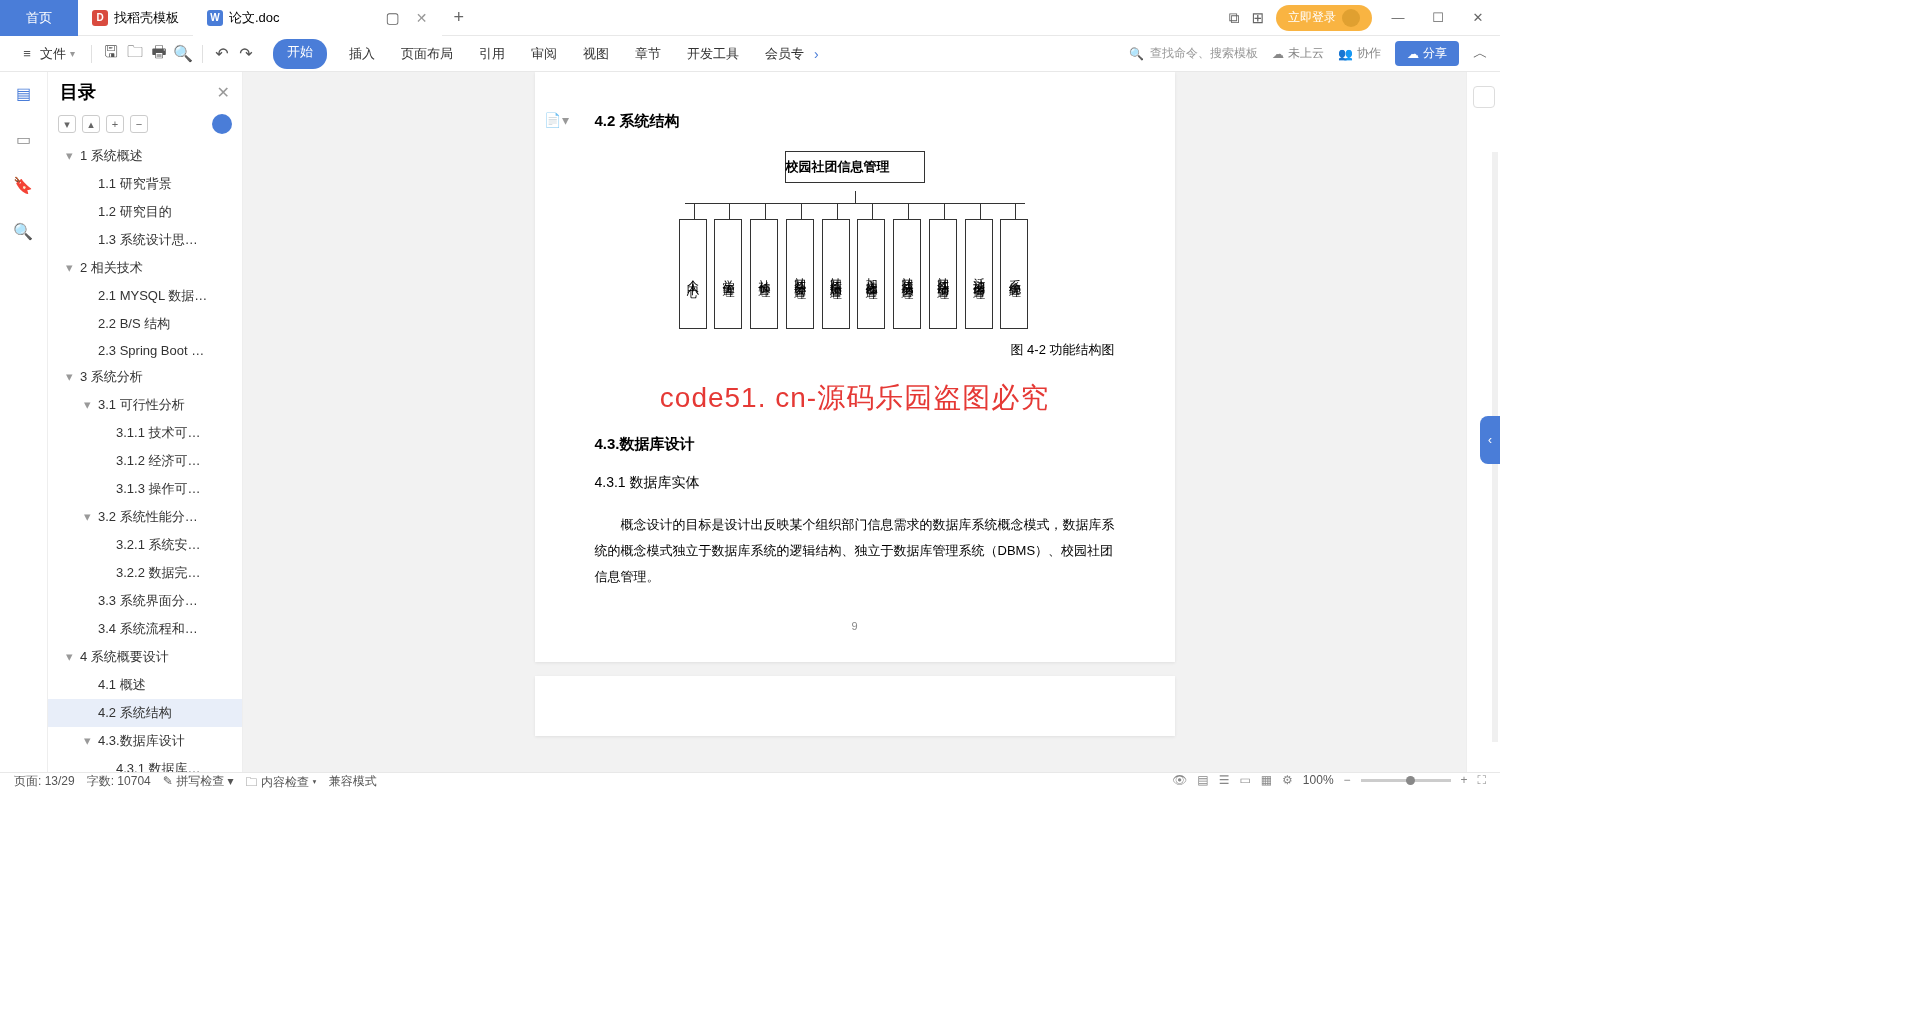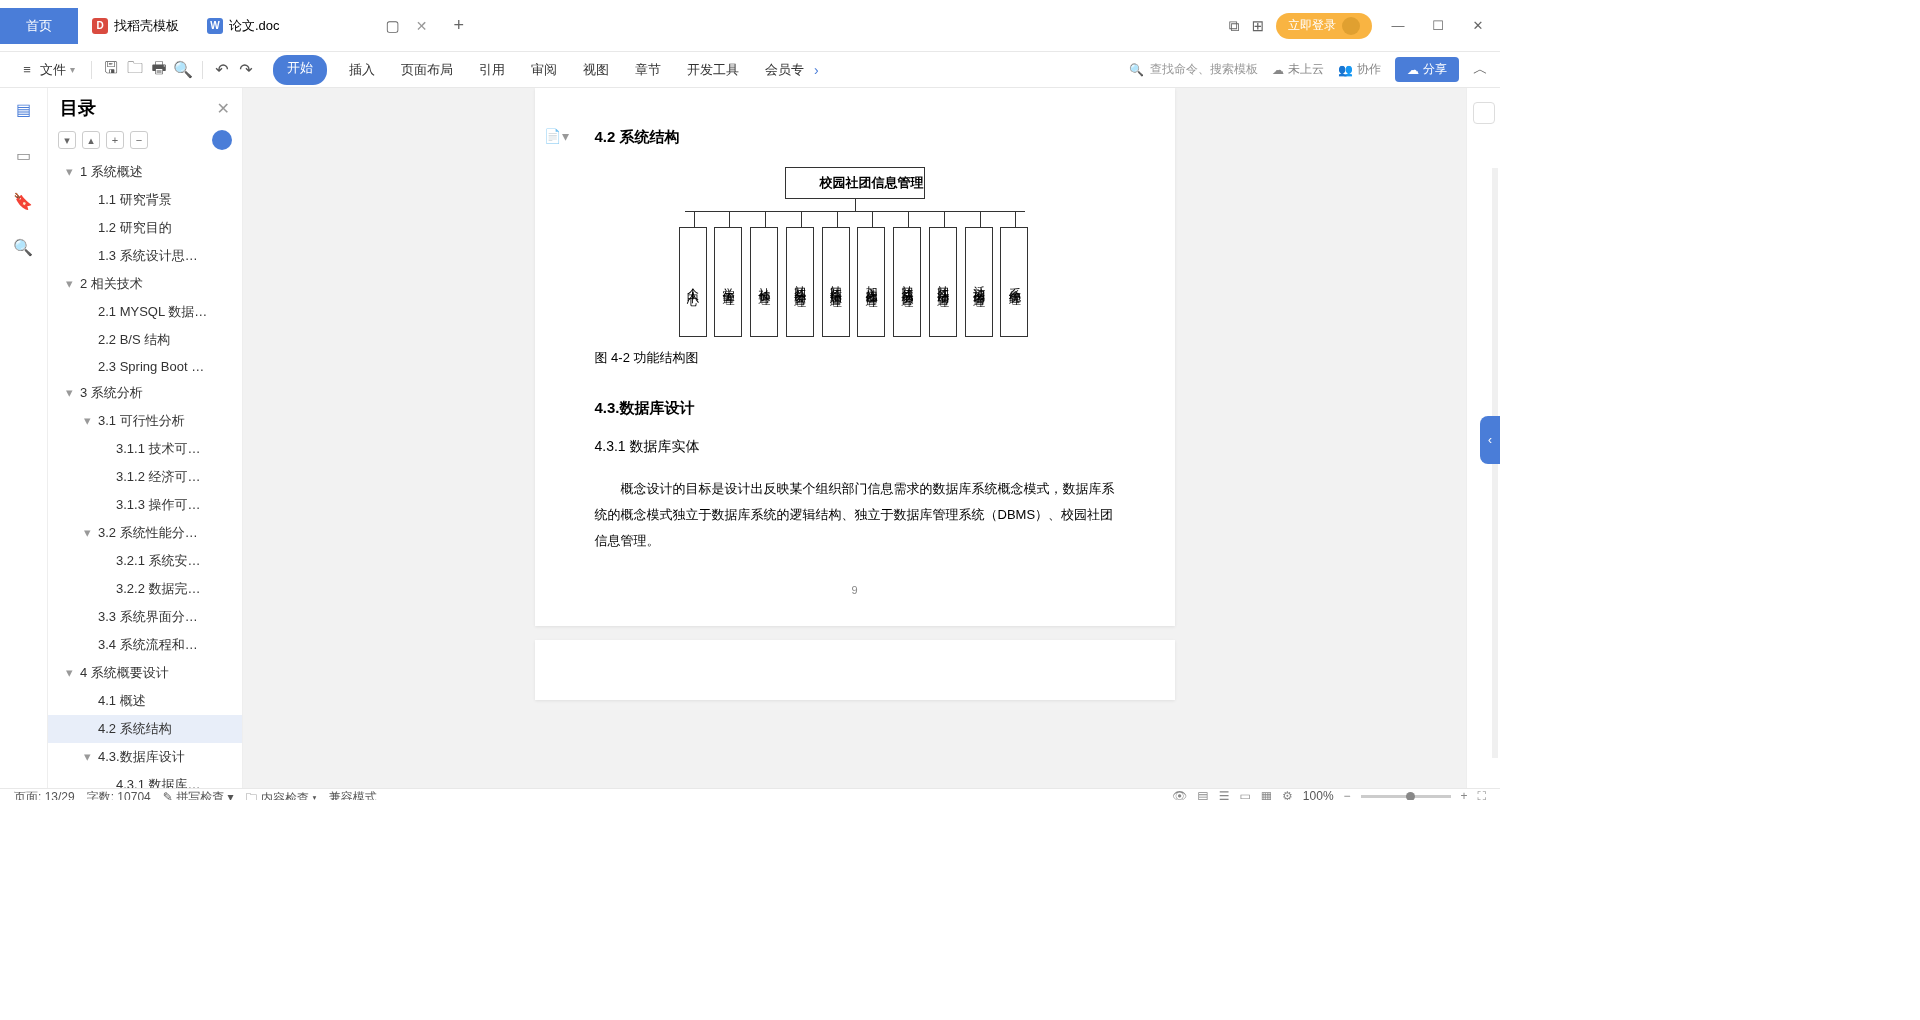--- a/index.html
+++ b/index.html
@@ -2,21 +2,21 @@
 <html><head>
 <meta charset="utf-8">
 <style>
 * { margin: 0; padding: 0; box-sizing: border-box; font-family: "Microsoft YaHei", Arial, sans-serif; }
 body { background: #fff; overflow: hidden; width: 1500px; height: 800px; position: relative; }
 
 
 .watermark { position: absolute; color: #e5e5e5; font-size: 24px; pointer-events: none; z-index: 1; font-weight: 300; }
 
 
-.titlebar { height: 52px; display: flex; align-items: center; background: #fff; border-bottom: 1px solid #e8e8e8; position: relative; z-index: 10; }
+.titlebar { height: 36px; display: flex; align-items: center; background: #fff; border-bottom: 1px solid #e8e8e8; position: relative; z-index: 10; }
 .tab { height: 36px; display: flex; align-items: center; padding: 0 14px; font-size: 13px; gap: 6px; cursor: pointer; }
 .tab-home { background: #4a7dd8; color: #fff; padding: 0 26px; }
 .tab-active { background: #fff; }
 .tab-icon-red { width: 16px; height: 16px; background: #d94b3f; border-radius: 3px; display: flex; align-items: center; justify-content: center; color: #fff; font-size: 10px; font-weight: bold; }
 .tab-icon-blue { width: 16px; height: 16px; background: #4a7dd8; border-radius: 3px; display: flex; align-items: center; justify-content: center; color: #fff; font-size: 10px; font-weight: bold; }
 .tab-close { color: #999; margin-left: 10px; font-size: 14px; }
 .tab-add { padding: 0 12px; color: #666; font-size: 18px; }
 .titlebar-right { margin-left: auto; display: flex; align-items: center; gap: 12px; padding-right: 8px; }
 .login-btn { background: #f9b442; color: #fff; padding: 4px 12px; border-radius: 14px; font-size: 12px; display: flex; align-items: center; gap: 6px; }
 .avatar-circle { width: 18px; height: 18px; background: #e0a030; border-radius: 50%; }
@@ -60,26 +60,26 @@
 .tree-l2 { padding-left: 36px; }
 .tree-l3 { padding-left: 54px; }
 .tree-chev { color: #999; margin-right: 4px; display: inline-block; width: 10px; }
 
 
 .canvas { flex: 1; background: #f2f2f2; overflow: auto; display: flex; flex-direction: column; align-items: center; padding: 0 0 20px; position: relative; }
 .page { width: 640px; background: #fff; padding: 40px 60px 30px; margin-top: 0; box-shadow: 0 1px 3px rgba(0,0,0,0.08); position: relative; }
 .page-icon { position: absolute; left: 10px; top: 40px; color: #999; font-size: 14px; }
 .h3 { font-size: 15px; font-weight: bold; margin-bottom: 20px; }
 .body-text { font-size: 13px; line-height: 2; text-indent: 2em; margin-bottom: 12px; }
-.figure-caption { text-align: left; font-size: 13px; margin: 12px 0 32px; }
+.figure-caption { text-align: right; font-size: 13px; margin: 12px 0 20px; }
 .page-num { text-align: center; font-size: 11px; color: #888; margin-top: 30px; }
 
 
 .diagram { margin: 10px auto 0; width: 360px; }
-.diag-root { border: 1.5px solid #333; width: 140px; margin: 0 auto; text-align: right; padding: 6px 0; font-size: 13px; font-weight: bold; background: #fff; }
+.diag-root { border: 1.5px solid #333; width: 140px; margin: 8px auto; text-align: left; padding: 6px 0; font-size: 13px; font-weight: bold; background: #fff; }
 .diag-connector { position: relative; height: 28px; }
 .diag-vline-root { position: absolute; left: 50%; top: 0; width: 1px; height: 12px; background: #333; }
 .diag-hline { position: absolute; top: 12px; left: 10px; right: 10px; height: 1px; background: #333; }
 .diag-leaves { display: flex; justify-content: space-between; padding: 0 4px; }
 .diag-leaf { position: relative; width: 30px; }
 .diag-leaf-vline { position: absolute; top: -16px; left: 50%; width: 1px; height: 16px; background: #333; }
 .diag-leaf-box { border: 1.5px solid #333; width: 28px; height: 110px; display: flex; align-items: center; justify-content: center; writing-mode: vertical-rl; text-orientation: upright; font-size: 12px; letter-spacing: 2px; background: #fff; }
 
 
 .red-overlay { color: #e53935; font-size: 28px; text-align: center; font-weight: 400; margin: 12px 0 18px; letter-spacing: 1px; }
@@ -291,20 +291,21 @@
               <div class="diag-leaf-box">活动报名管理</div>
             </div>
             <div class="diag-leaf">
               <div class="diag-leaf-vline"></div>
               <div class="diag-leaf-box">系统管理</div>
             </div>
           </div>
       </div>
 
       <div class="figure-caption">图 4-2 功能结构图</div>
+      <div class="red-overlay">code51. cn-源码乐园盗图必究</div>
       <div class="h3">4.3.数据库设计</div>
       <div class="h3" style="font-weight:normal;font-size:14px">4.3.1 数据库实体</div>
       <div class="body-text">概念设计的目标是设计出反映某个组织部门信息需求的数据库系统概念模式，数据库系统的概念模式独立于数据库系统的逻辑结构、独立于数据库管理系统（DBMS）、校园社团信息管理。</div>
       <div class="page-num">9</div>
     </div>
     <div style="height:14px"></div>
     <div class="page" style="height:60px;padding:20px"></div>
   </div>
 
   <div class="right-panel">

